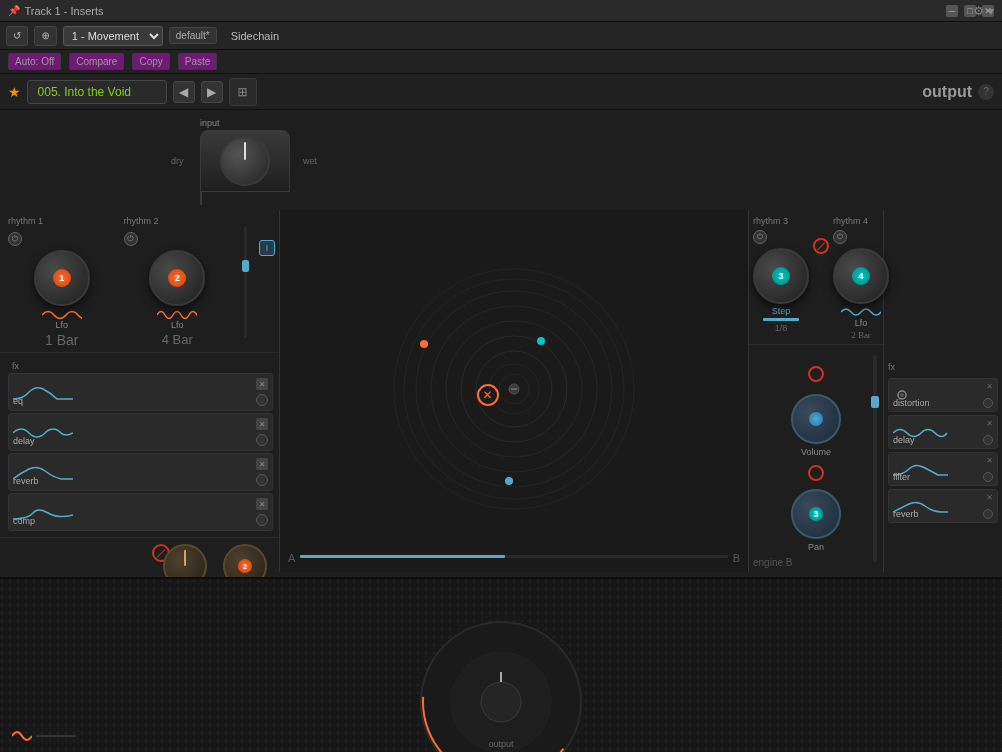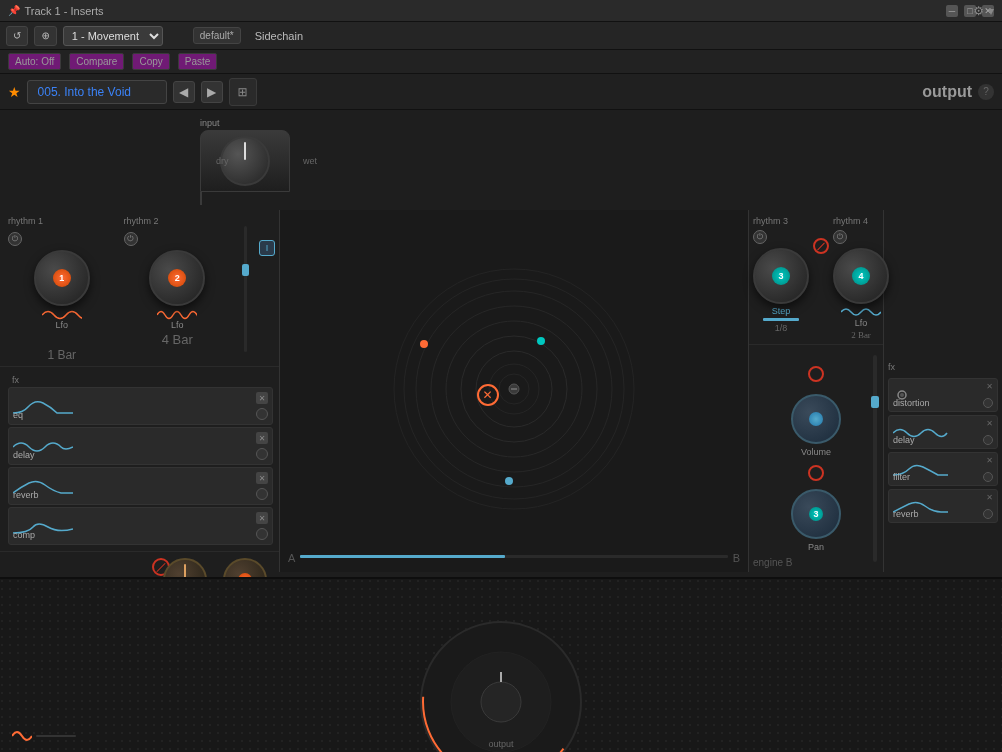--- a/index.html
+++ b/index.html
@@ -108,21 +108,21 @@
       gap: 6px;
       border-bottom: 1px solid #111;
     }
     .preset-star { color: #ff8c00; font-size: 14px; cursor: pointer; }
     .preset-name {
       background: #2a2a2a;
       border: 1px solid #444;
       border-radius: 3px;
       padding: 4px 10px;
       font-size: 12px;
-      color: #3b82f6;
+      color: #84cc16;
       min-width: 140px;
     }
     .nav-btn {
       width: 22px; height: 22px;
       background: #333;
       border: 1px solid #444;
       border-radius: 3px;
       color: #aaa;
       font-size: 12px;
       display: flex; align-items: center; justify-content: center;
@@ -342,21 +342,21 @@
     <div class="title-icon">✕</div>
   </div>
 </div>
 
 <div class="toolbar">
   <button class="toolbar-btn">↺</button>
   <button class="toolbar-btn">⊕</button>
   <select class="track-select">
     <option>1 - Movement</option>
   </select>
-  <span style="font-size:10px; color:#aaa; background:#333; border:1px solid #444; padding:2px 6px; border-radius:3px;margin-left:24px;">default*</span>
+  <span style="font-size:10px; color:#aaa; background:#333; border:1px solid #444; padding:2px 6px; border-radius:3px;">default*</span>
   <span class="sidechain-label">Sidechain</span>
   <div class="gear-area">
     <span style="font-size:12px; color:#888; cursor:pointer;">⚙</span>
     <span style="font-size:12px; color:#888; cursor:pointer;">▾</span>
   </div>
 </div>
 
 <div class="toolbar2">
   <span class="toolbar2-item">Auto: Off</span>
   <span class="toolbar2-item">Compare</span>
@@ -381,21 +381,21 @@
 <div class="main-area">
 
   <div style="position:absolute; top:0; left:200px; right:200px; height:95px; display:flex; flex-direction:column; align-items:flex-start;">
     <div style="font-size:9px; color:#888; margin-top:8px;">input</div>
 
     <div style="width:90px; height:70px; background:linear-gradient(180deg,#3a3a3a,#1e1e1e); border-radius:8px 8px 0 0; border:1px solid #3a3a3a; position:relative; display:flex; align-items:center; justify-content:center; margin-top:2px;">
       <div style="width:50px; height:50px; background:radial-gradient(circle at 35% 35%, #555, #222); border-radius:50%; border:2px solid #3a3a3a; position:relative; cursor:pointer;">
         <div style="position:absolute; top:4px; left:50%; width:2px; height:18px; background:#ddd; transform:translateX(-50%); border-radius:1px;"></div>
       </div>
 
-      <div style="position:absolute; left:-30px; top:50%; transform:translateY(-50%); font-size:9px; color:#666;margin-left:45px;">dry</div>
+      <div style="position:absolute; left:-30px; top:50%; transform:translateY(-50%); font-size:9px; color:#666;">dry</div>
       <div style="position:absolute; right:-28px; top:50%; transform:translateY(-50%); font-size:9px; color:#666;">wet</div>
     </div>
 
     <div style="width:2px; height:15px; background:#3a3a3a;"></div>
   </div>
 
   <div class="panels-row">
 
     <div style="width:280px; background:#1e1e1e; border-right:1px solid #333; display:flex; flex-direction:column;">
 
@@ -406,21 +406,21 @@
           <div class="power-btn">⏻</div>
           <div style="display:flex; flex-direction:column; align-items:center;">
             <div class="knob-medium">
               <div class="knob-orange">1</div>
             </div>
 
             <svg width="50" height="14" class="wave-indicator">
               <path d="M0,7 Q6,0 12,7 Q18,14 24,7 Q30,0 36,7 Q42,14 48,7" stroke="#ff6b35" stroke-width="1.5" fill="none"></path>
             </svg>
             <div style="font-size:9px; color:#888;">Lfo</div>
-            <div style="font-size:12px; color:#666; margin-top:18px;">1 Bar</div>
+            <div style="font-size:14px; color:#666; margin-top:2px;">1 Bar</div>
           </div>
         </div>
 
         <div style="flex:1; min-width:90px;">
           <div style="font-size:9px; color:#777; margin-bottom:6px;">rhythm 2</div>
           <div class="power-btn">⏻</div>
           <div style="display:flex; flex-direction:column; align-items:center;">
             <div class="knob-medium">
               <div class="knob-orange">2</div>
             </div>

